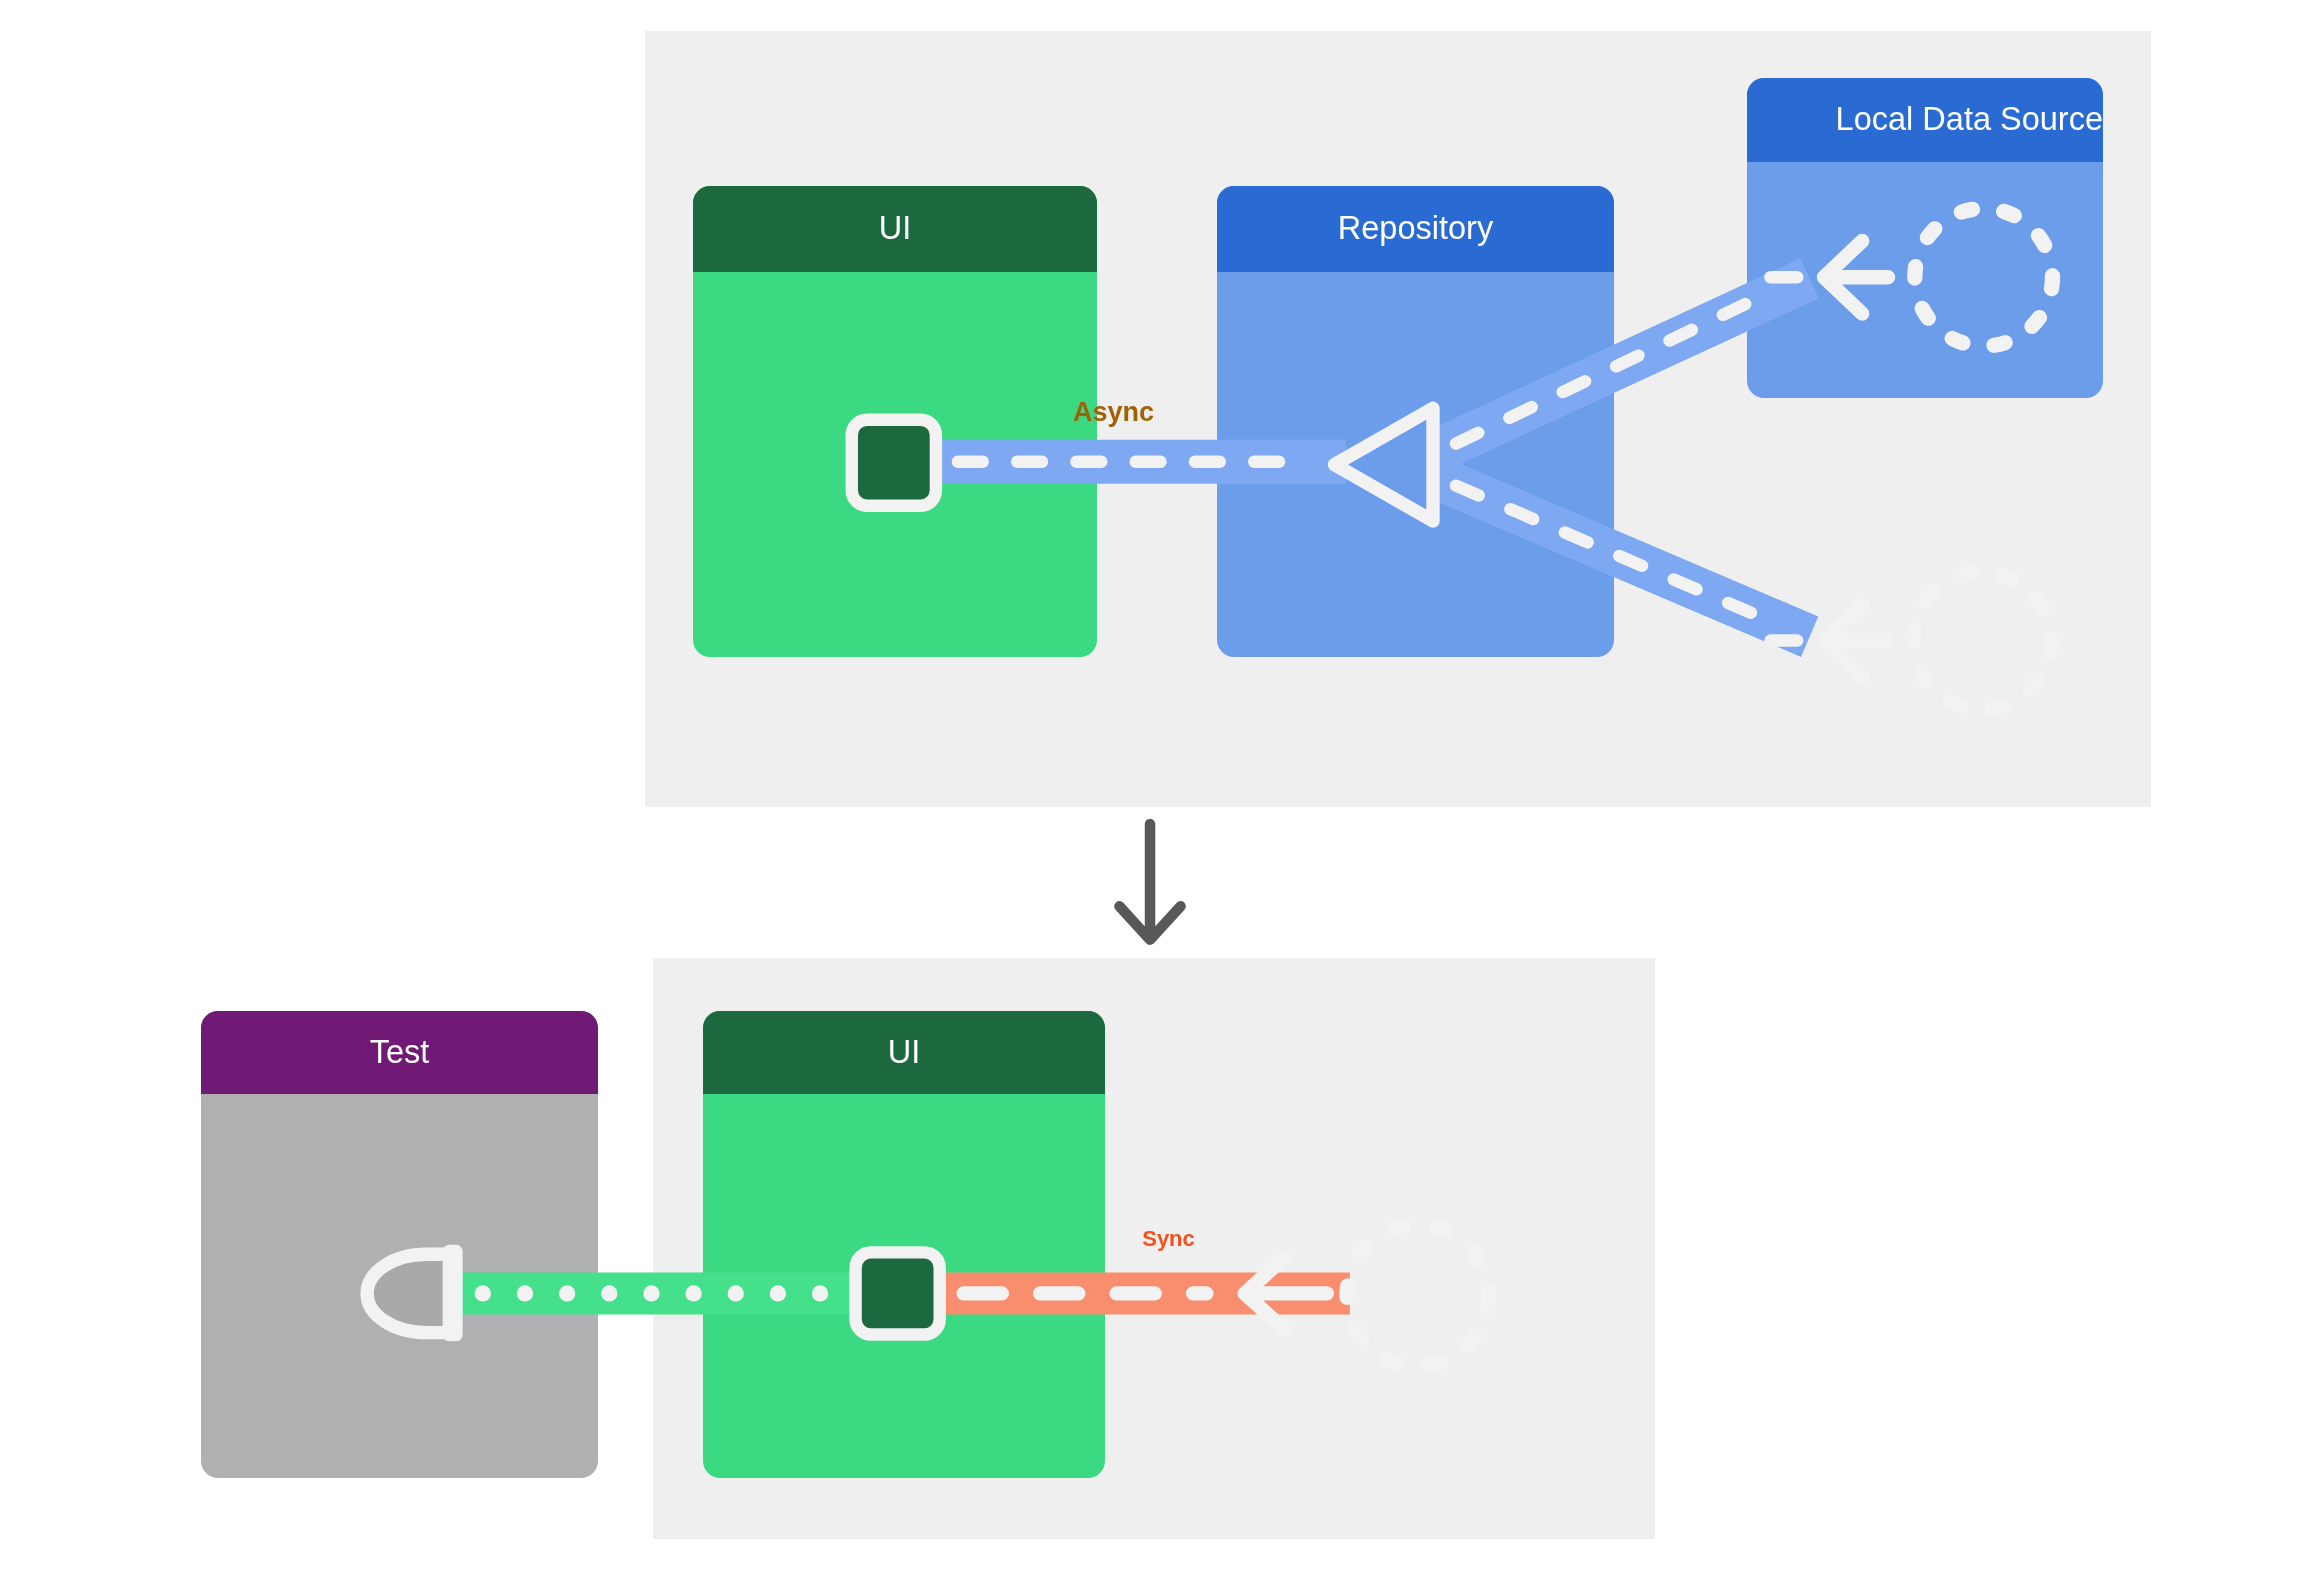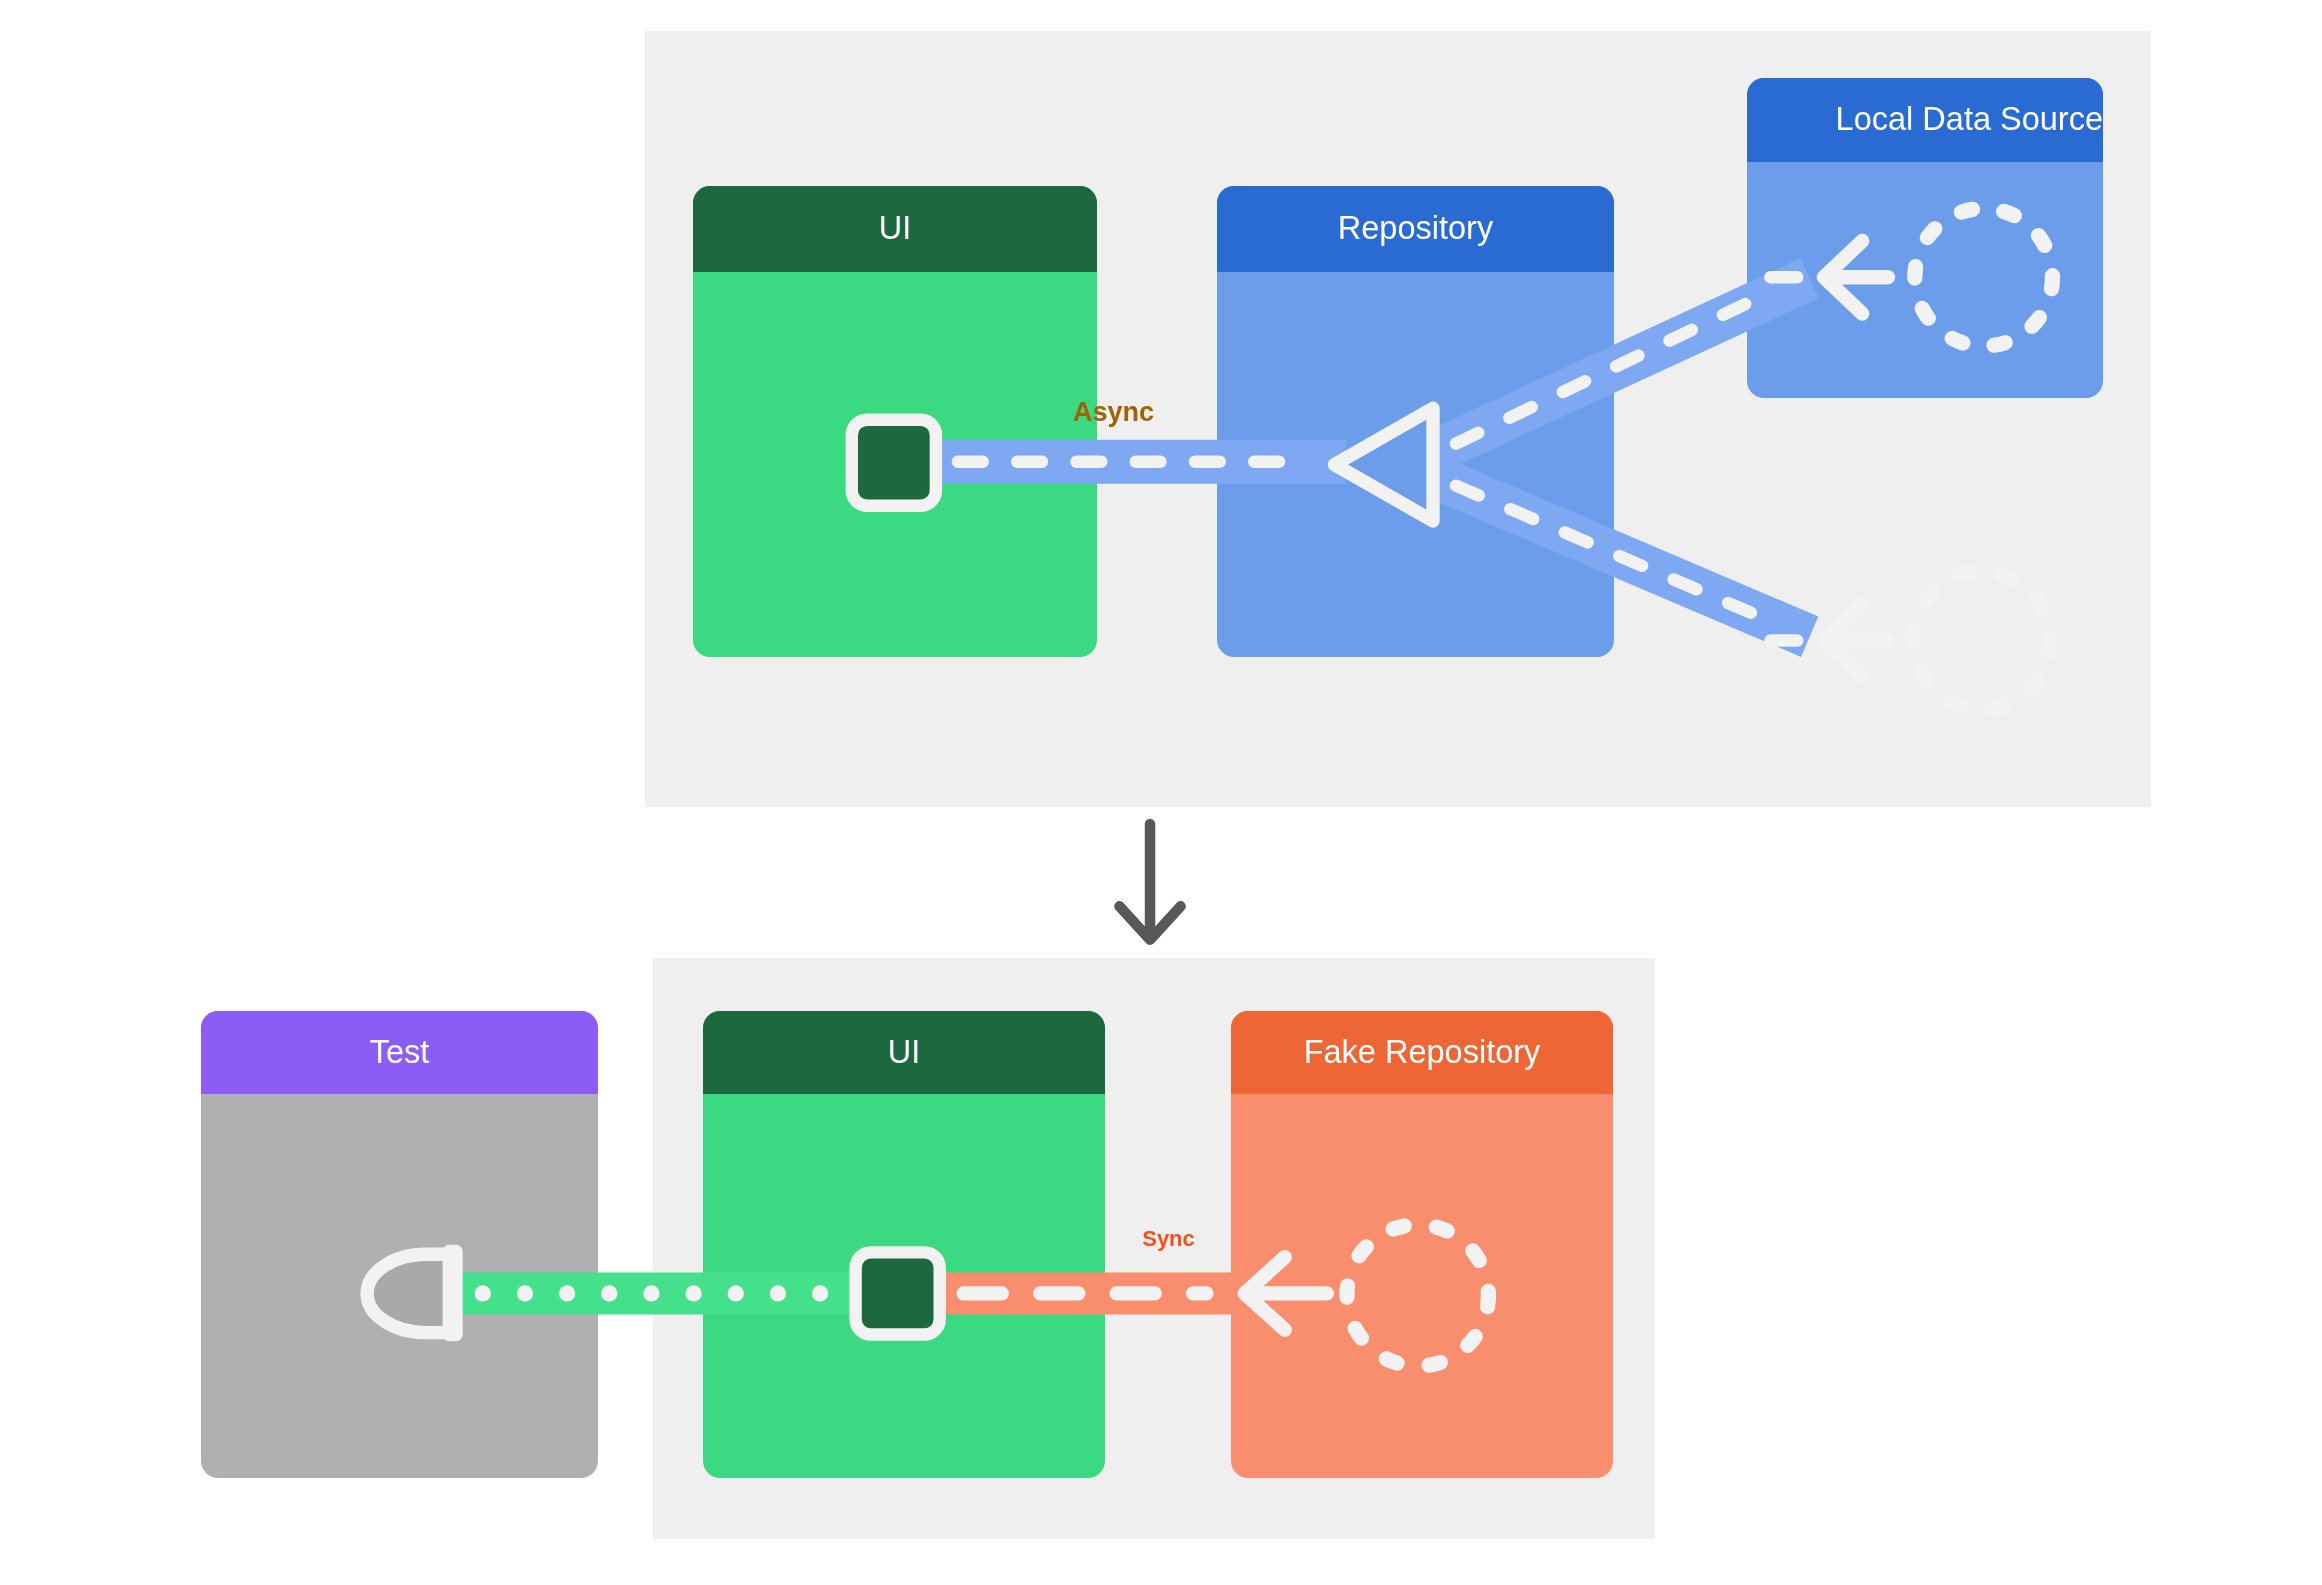--- a/index.html
+++ b/index.html
@@ -16,21 +16,21 @@
   #box-ui-top .hdr{height:86px;background:#1c6940;}
   #box-repo{left:1217px;top:186px;width:397px;height:471px;background:#6c9dea;}
   #box-repo .hdr{height:86px;background:#2a6ad3;}
   #box-local{left:1747px;top:78px;width:356px;height:320px;background:#6c9dea;}
   #box-local .hdr{height:84px;background:#2a6ad3;justify-content:flex-end;}
   #box-remote{left:1747px;top:442px;width:356px;height:320px;background:#6c9dea;}
   #box-remote .hdr{height:87px;background:#2a6ad3;}
   #box-remote .hdr span{display:block;max-width:239px;}
   
   #box-test{left:201px;top:1011px;width:397px;height:467px;background:#b0b0b2;}
-  #box-test .hdr{height:83px;background:#8b5cf6;}
+  #box-test .hdr{height:83px;background:#701a75;}
   #box-ui-bottom{left:703px;top:1011px;width:402px;height:467px;background:#3cd983;}
   #box-ui-bottom .hdr{height:83px;background:#1c6940;}
   #box-fake{left:1231px;top:1011px;width:382px;height:467px;background:#f98e6e;}
   #box-fake .hdr{height:83px;background:#ee6635;}
   .conn-label{position:absolute;z-index:6;font-weight:bold;text-align:center;}
   #label-async{left:1018px;top:397px;width:191px;font-size:27px;color:#a16207;}
   #label-sync{left:1073px;top:1226px;width:191px;font-size:22px;color:#f4511e;}
   #overlay{position:absolute;left:0;top:0;z-index:5;pointer-events:none;}
 </style>
 </head>
@@ -58,25 +58,20 @@
   </div>
 
   <div class="box" id="box-test">
     <div class="hdr">
       <span>Test</span>
     </div>
   </div>
   <div class="box" id="box-ui-bottom">
     <div class="hdr">
       <span>UI</span>
-    </div>
-  </div>
-  <div class="box" id="box-fake">
-    <div class="hdr">
-      <span>Fake Repository</span>
     </div>
   </div>
 
   <div class="conn-label" id="label-async">Async</div>
   <div class="conn-label" id="label-sync">Sync</div>
 
   <svg id="overlay" width="2323" height="1586" viewBox="0 0 2430 1659">
 
     <g>
       <line x1="952" y1="483" x2="1408" y2="483" stroke="#7ea9f2" stroke-width="46"></line>

